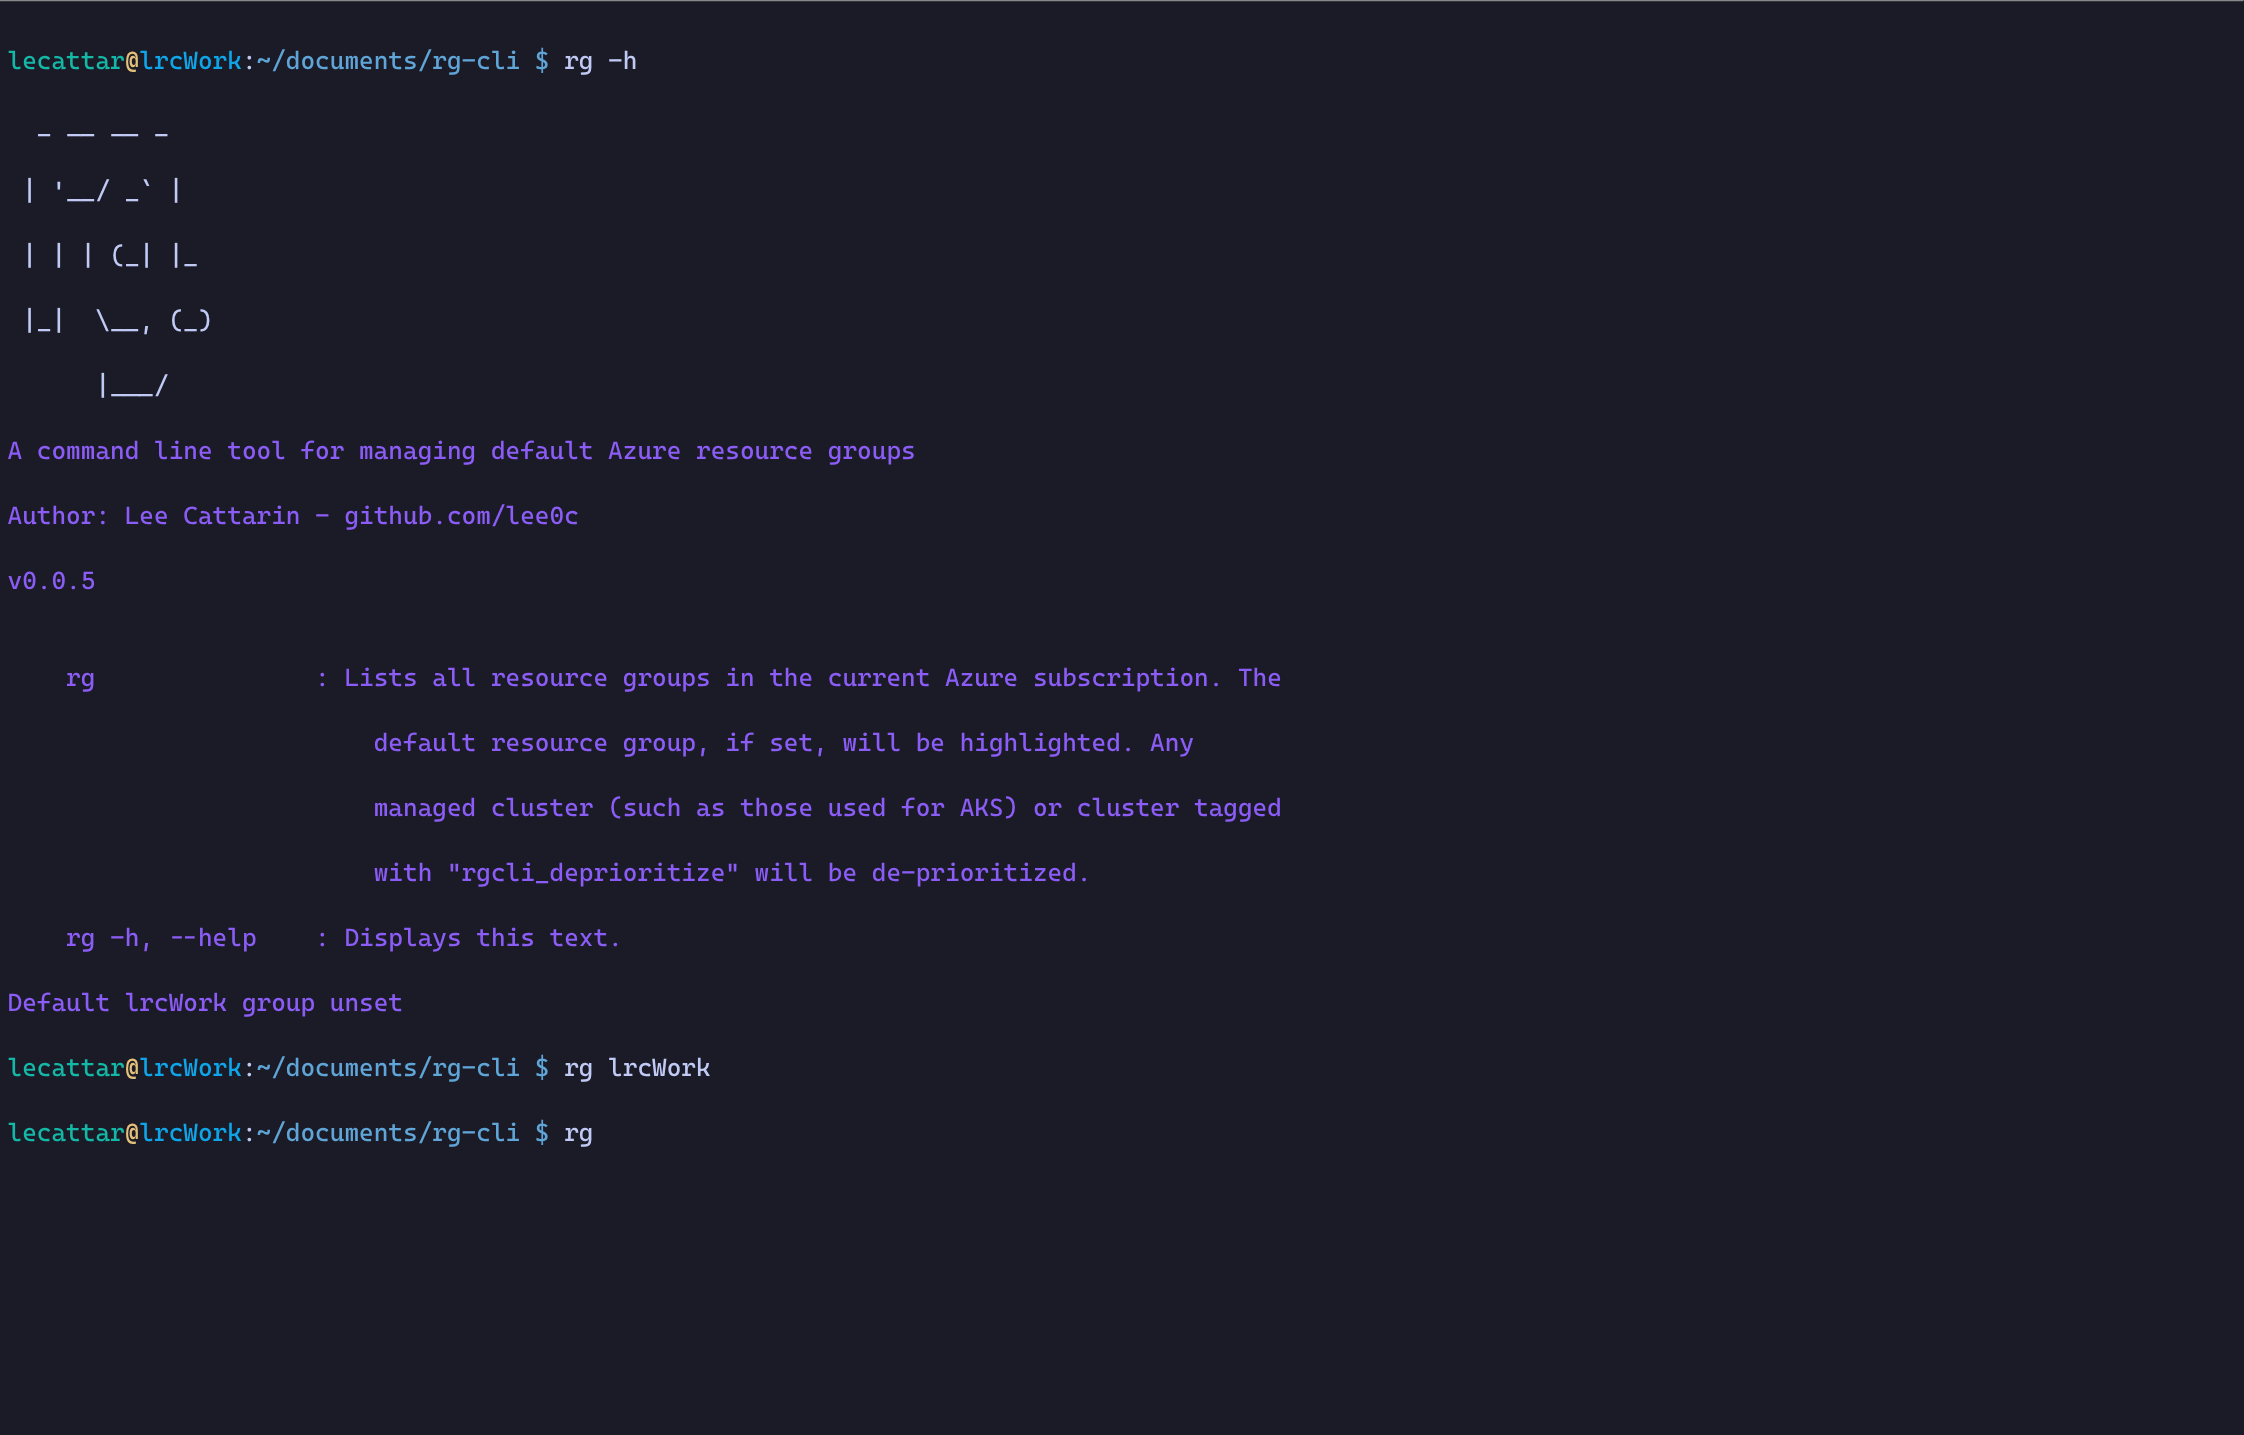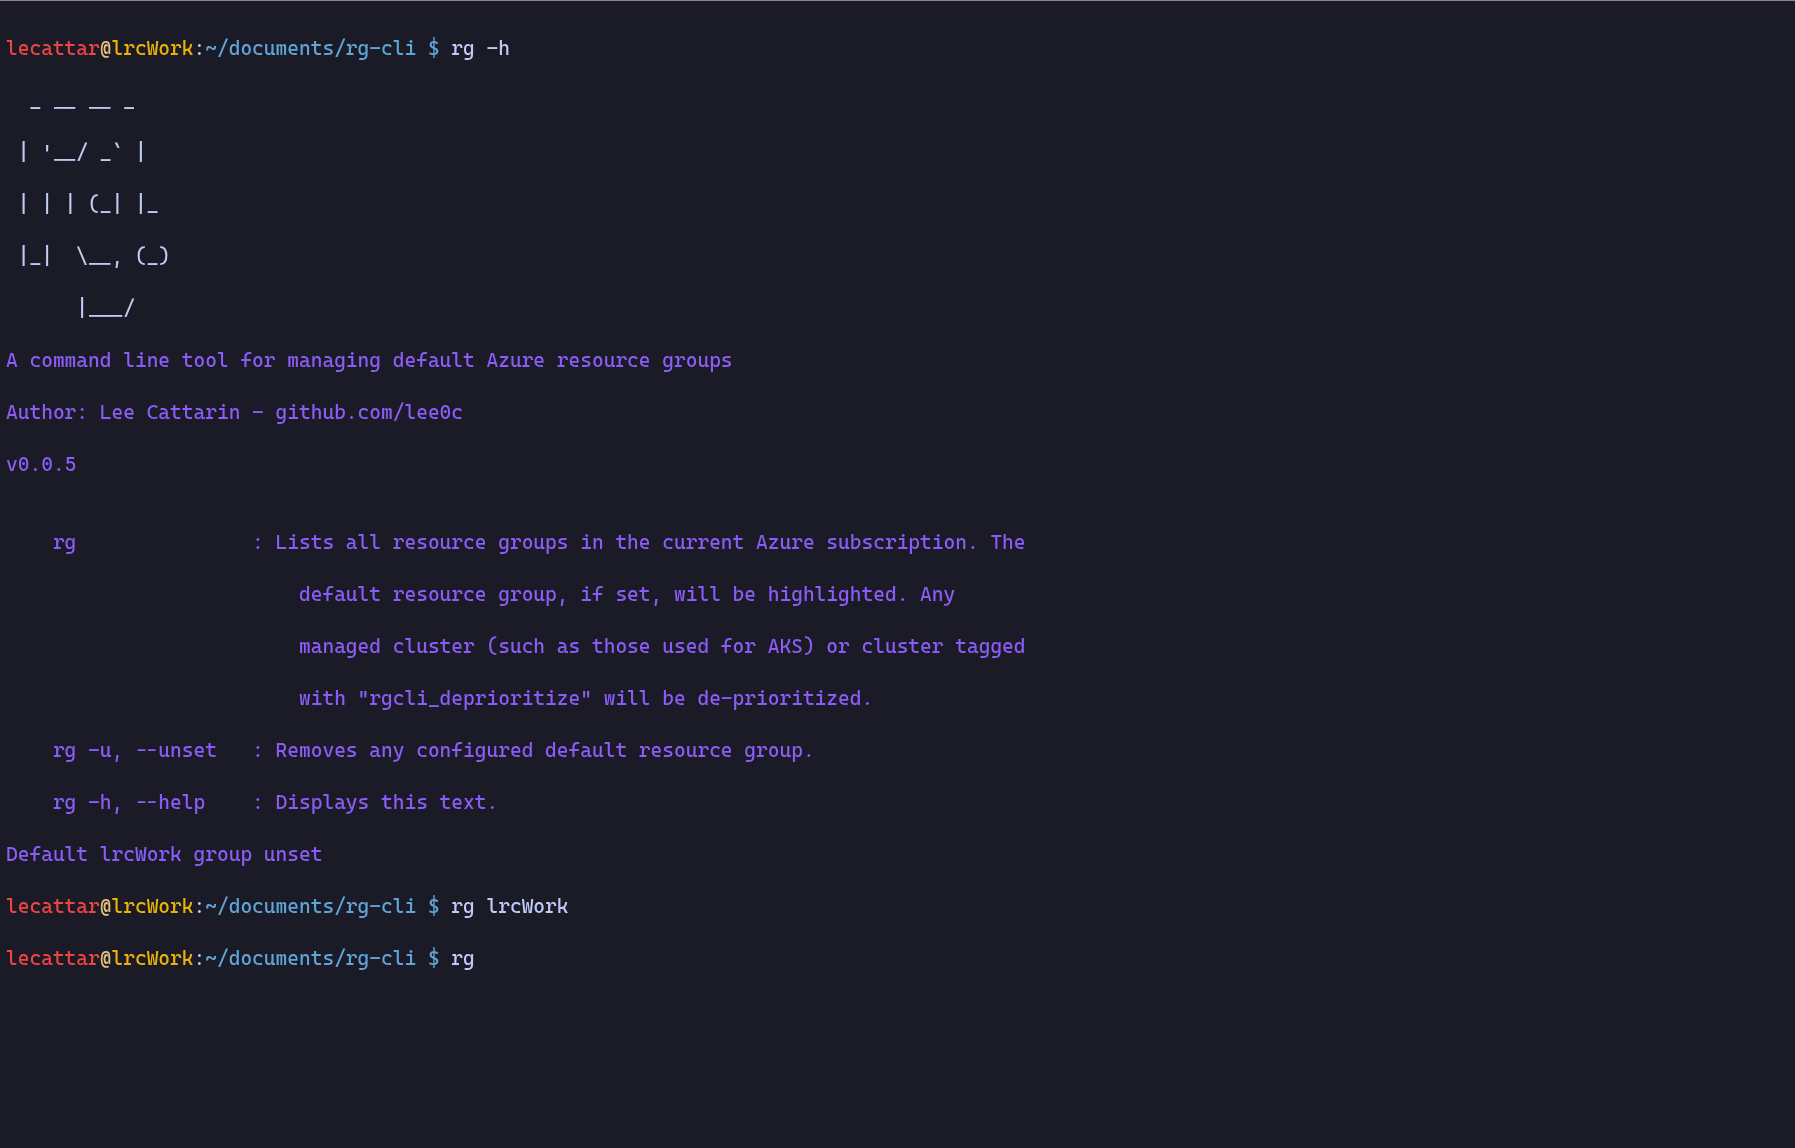--- a/index.html
+++ b/index.html
@@ -12,23 +12,23 @@
     line-height: 1.3;
     width: 1795px;
     height: 1148px;
     overflow: hidden;
   }
   .terminal {
     padding: 8px 6px;
     white-space: pre;
     border-top: 1px solid #888;
   }
-  .user    { color: #ef4444; text-align: right; }   
+  .user    { color: #14b8a6; text-align: right; }   
   .at      { color: #e5c07b; }   
-  .host    { color: #eab308; }   
+  .host    { color: #0ea5e9; }   
   .colon   { color: #c0caf5; }
   .path    { color: #5fa5d7; margin-top: 34px; }   
   .dollar  { color: #5fa5d7; }
   .cmd     { color: #c0caf5; margin-top: 28px; }
   .output  { color: #8b5cf6; }
   .ascii   { color: #c0caf5; }
   .line { display:block; }
 </style>
 </head>
 <body>
@@ -41,21 +41,20 @@
 <span class="line ascii"> |_|  \__, (_)</span>
 <span class="line ascii">      |___/   </span>
 <span class="line output">A command line tool for managing default Azure resource groups</span>
 <span class="line output">Author: Lee Cattarin - github.com/lee0c</span>
 <span class="line output">v0.0.5</span>
 <span class="line output"></span>
 <span class="line output">    rg               : Lists all resource groups in the current Azure subscription. The</span>
 <span class="line output">                         default resource group, if set, will be highlighted. Any</span>
 <span class="line output">                         managed cluster (such as those used for AKS) or cluster tagged</span>
 <span class="line output">                         with "rgcli_deprioritize" will be de-prioritized.</span>
-<span class="line output">    rg -u, --unset   : Removes any configured default resource group.</span>
 <span class="line output">    rg -h, --help    : Displays this text.</span>
 <span class="line output">Default lrcWork group unset</span>
 <span class="line"><span class="user">lecattar</span><span class="at">@</span><span class="host">lrcWork</span><span class="colon">:</span><span class="path">~/documents/rg-cli</span><span class="dollar"> $ </span><span class="cmd">rg lrcWork</span></span>
 <span class="line"><span class="user">lecattar</span><span class="at">@</span><span class="host">lrcWork</span><span class="colon">:</span><span class="path">~/documents/rg-cli</span><span class="dollar"> $ </span><span class="cmd">rg</span></span>
 
 
 
 
 
 

